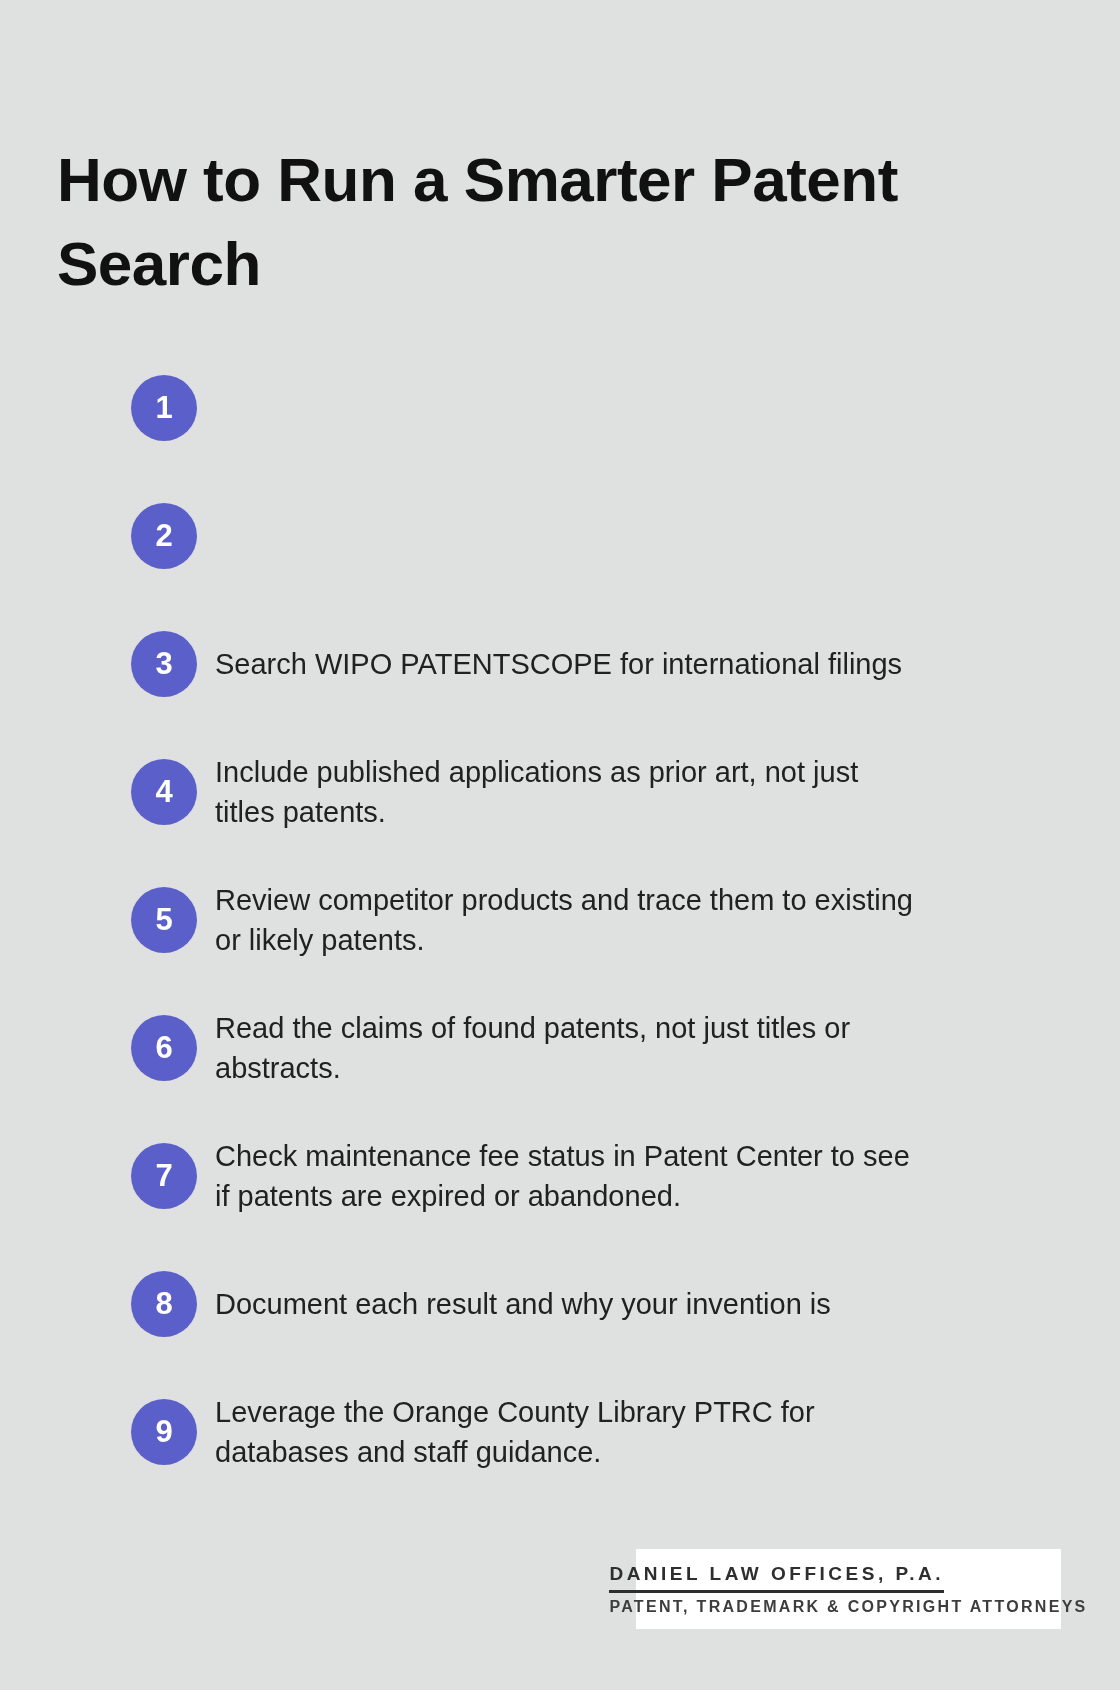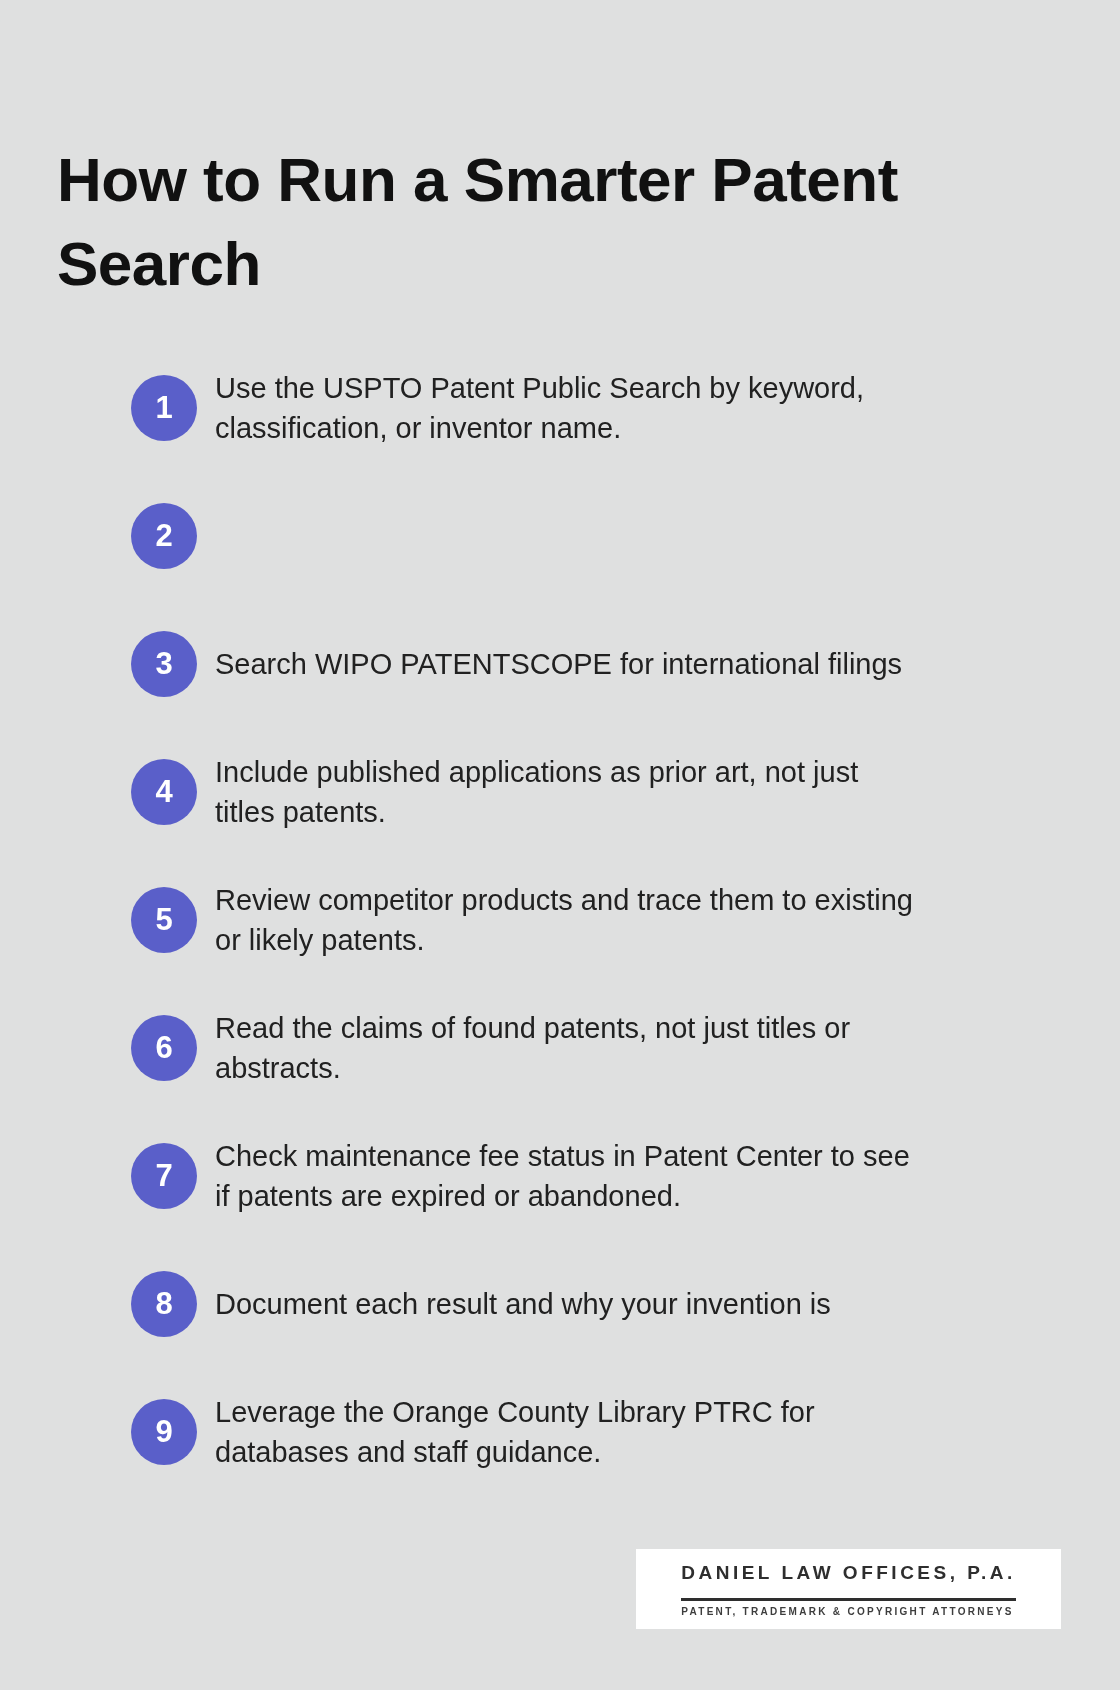--- a/index.html
+++ b/index.html
@@ -79,47 +79,43 @@
     display: inline-block;
     text-align: left;
   }
   .logo-name {
     display: inline-block;
     font-size: 19px;
     font-weight: 700;
     letter-spacing: 3.5px;
     color: #2e2e2e;
     border-bottom: 3px solid #2e2e2e;
-    padding-bottom: 14px;
+    padding-bottom: 5px;
     white-space: nowrap;
   }
   .logo-tagline {
     margin-top: 5px;
-    font-size: 10px;
+    font-size: 16px;
     font-weight: 700;
     letter-spacing: 2.3px;
     color: #3d3d3d;
     white-space: nowrap;
   }
 </style>
 </head>
 <body>
 
 <div class="canvas">
 
   <h1 class="title">How to Run a Smarter Patent Search</h1>
 
   <div class="steps">
 
     <div class="step">
       <div class="badge">1</div>
-      <div class="step-text">
-        <div class="step-line">Use the USPTO Patent Public Search by keyword,</div>
-        <div class="step-line">classification, or inventor name.</div>
-      </div>
     </div>
 
     <div class="step">
       <div class="badge">2</div>
     </div>
 
     <div class="step">
       <div class="badge">3</div>
       <div class="step-text">
         <div class="step-line">Search WIPO PATENTSCOPE for international filings</div>

